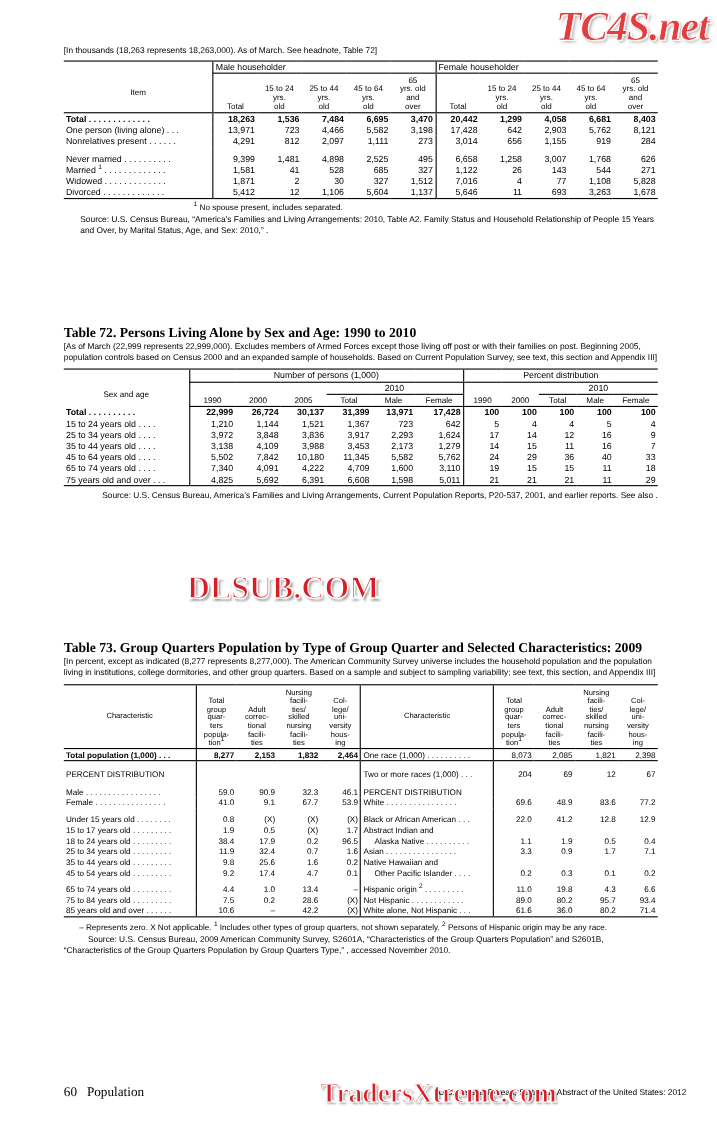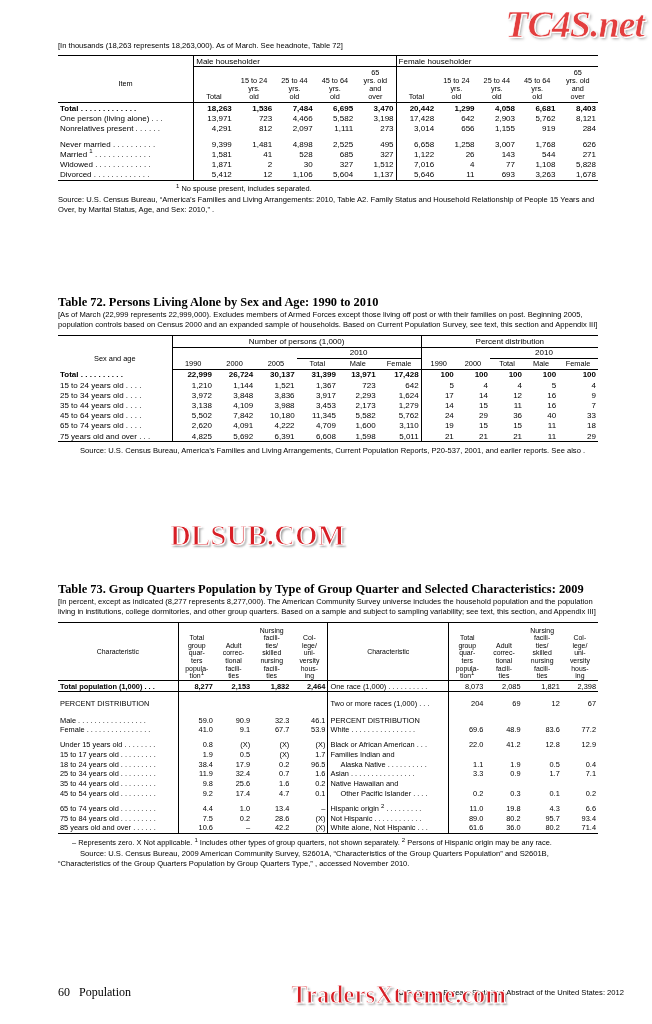--- a/index.html
+++ b/index.html
@@ -220,21 +220,21 @@
             <td class="r vline rule-bot" style="">5,646</td>
             <td class="r rule-bot" style="">11</td>
             <td class="r rule-bot" style="">693</td>
             <td class="r rule-bot" style="">3,263</td>
             <td class="r rule-bot" style="">1,678</td>
           </tr>
         </tbody>
     </table>
 
     <div class="fn" style="margin-top:3px;margin-left:118px;"><sup>1</sup> No spouse present, includes separated.</div>
-    <div class="source" style="margin-top:1px;">Source: U.S. Census Bureau, “America’s Families and Living Arrangements: 2010, Table A2. Family Status and Household Relationship of People 15 Years and Over, by Marital Status, Age, and Sex: 2010,” <http: www.census.gov="" population="" www="" socdemo="" hh-fam="" cps2010.html="">.</http:></div>
+    <div class="source" style="margin-top:1px;margin-left:15px;">Source: U.S. Census Bureau, “America’s Families and Living Arrangements: 2010, Table A2. Family Status and Household Relationship of People 15 Years and Over, by Marital Status, Age, and Sex: 2010,” <http: www.census.gov="" population="" www="" socdemo="" hh-fam="" cps2010.html="">.</http:></div>
   </div>
 
   <div id="t72wrap">
     <div class="tbl-title">Table 72. Persons Living Alone by Sex and Age: 1990 to 2010</div>
     <div class="headnote">[As of March (22,999 represents 22,999,000). Excludes members of Armed Forces except those living off post or with their families on post. Beginning 2005, population controls based on Census 2000 and an expanded sample of households. Based on Current Population Survey, see text, this section and Appendix III]</div>
 
     <table class="grid" id="t72" style="margin-top:5px;">
       <tbody>
           <tr>
         <td class="rule-top" style="width:128px;"></td>
@@ -331,21 +331,21 @@
             <td class="r">5,582</td>
             <td class="r">5,762</td>
             <td class="r vline">24</td>
             <td class="r">29</td>
             <td class="r">36</td>
             <td class="r">40</td>
             <td class="r">33</td>
           </tr>
           <tr>
             <td class="">65 to 74 years old . . . .</td>
-            <td class="r vline">2,620</td>
+            <td class="r vline">7,340</td>
             <td class="r">4,091</td>
             <td class="r">4,222</td>
             <td class="r">4,709</td>
             <td class="r">1,600</td>
             <td class="r">3,110</td>
             <td class="r vline">19</td>
             <td class="r">15</td>
             <td class="r">15</td>
             <td class="r">11</td>
             <td class="r">18</td>
@@ -360,21 +360,21 @@
             <td class="r rule-bot">5,011</td>
             <td class="r vline rule-bot">21</td>
             <td class="r rule-bot">21</td>
             <td class="r rule-bot">21</td>
             <td class="r rule-bot">11</td>
             <td class="r rule-bot">29</td>
           </tr>
         </tbody>
     </table>
 
-    <div class="source" style="margin-top:4px;text-indent:22px;">Source: U.S. Census Bureau, America’s Families and Living Arrangements, Current Population Reports, P20-537, 2001, and earlier reports. See also <http: www.census.gov="" population="" www="" socdemo="" hh-fam.html="">.</http:></div>
+    <div class="source" style="margin-top:4px;text-indent:22px;text-align:right;">Source: U.S. Census Bureau, America’s Families and Living Arrangements, Current Population Reports, P20-537, 2001, and earlier reports. See also <http: www.census.gov="" population="" www="" socdemo="" hh-fam.html="">.</http:></div>
   </div>
 
   <div id="t73wrap">
     <div class="tbl-title">Table 73. Group Quarters Population by Type of Group Quarter and Selected Characteristics: 2009</div>
     <div class="headnote">[In percent, except as indicated (8,277 represents 8,277,000). The American Community Survey universe includes the household population and the population living in institutions, college dormitories, and other group quarters. Based on a sample and subject to sampling variability; see text, this section, and Appendix III]</div>
 
     <table class="grid" id="t73" style="margin-top:5px;">
       <tbody>
           <tr>
         <td class="rule-top rule-bot-thin hcell" style="width:120px;height:56px;vertical-align:middle;">Characteristic</td>
@@ -449,21 +449,21 @@
             <td class="r" style="">41.2</td>
             <td class="r" style="">12.8</td>
             <td class="r" style="">12.9</td>
           </tr>
           <tr>
             <td class="" style="">15 to 17 years old . . . . . . . . .</td>
             <td class="r vline" style="">1.9</td>
             <td class="r" style="">0.5</td>
             <td class="r" style="">(X)</td>
             <td class="r" style="">1.7</td>
-            <td class="vline" style="">Families Indian and</td>
+            <td class="vline" style="">Abstract Indian and</td>
             <td class="r vline" style=""></td>
             <td class="r" style=""></td>
             <td class="r" style=""></td>
             <td class="r" style=""></td>
           </tr>
           <tr>
             <td class="" style="">18 to 24 years old . . . . . . . . .</td>
             <td class="r vline" style="">38.4</td>
             <td class="r" style="">17.9</td>
             <td class="r" style="">0.2</td>

